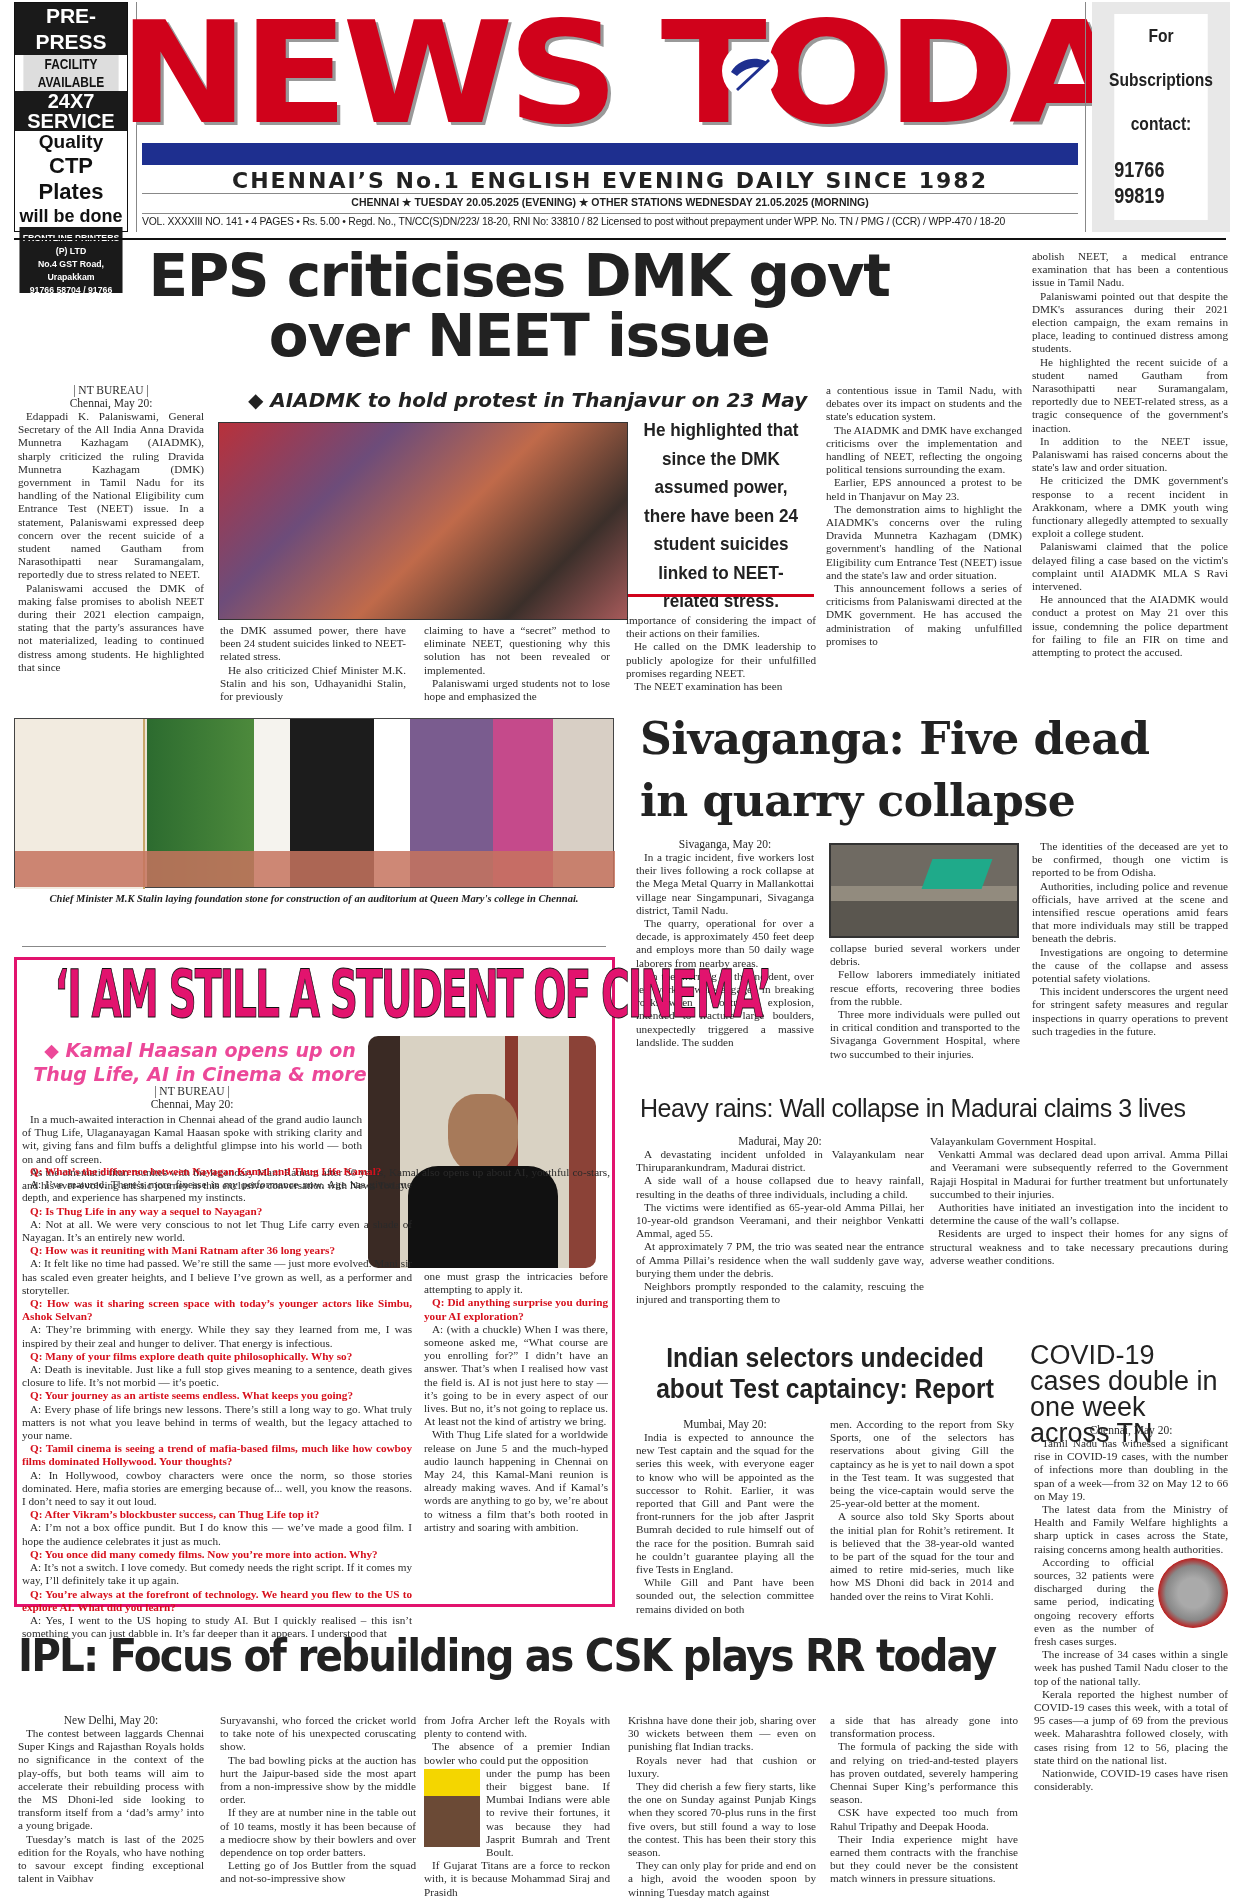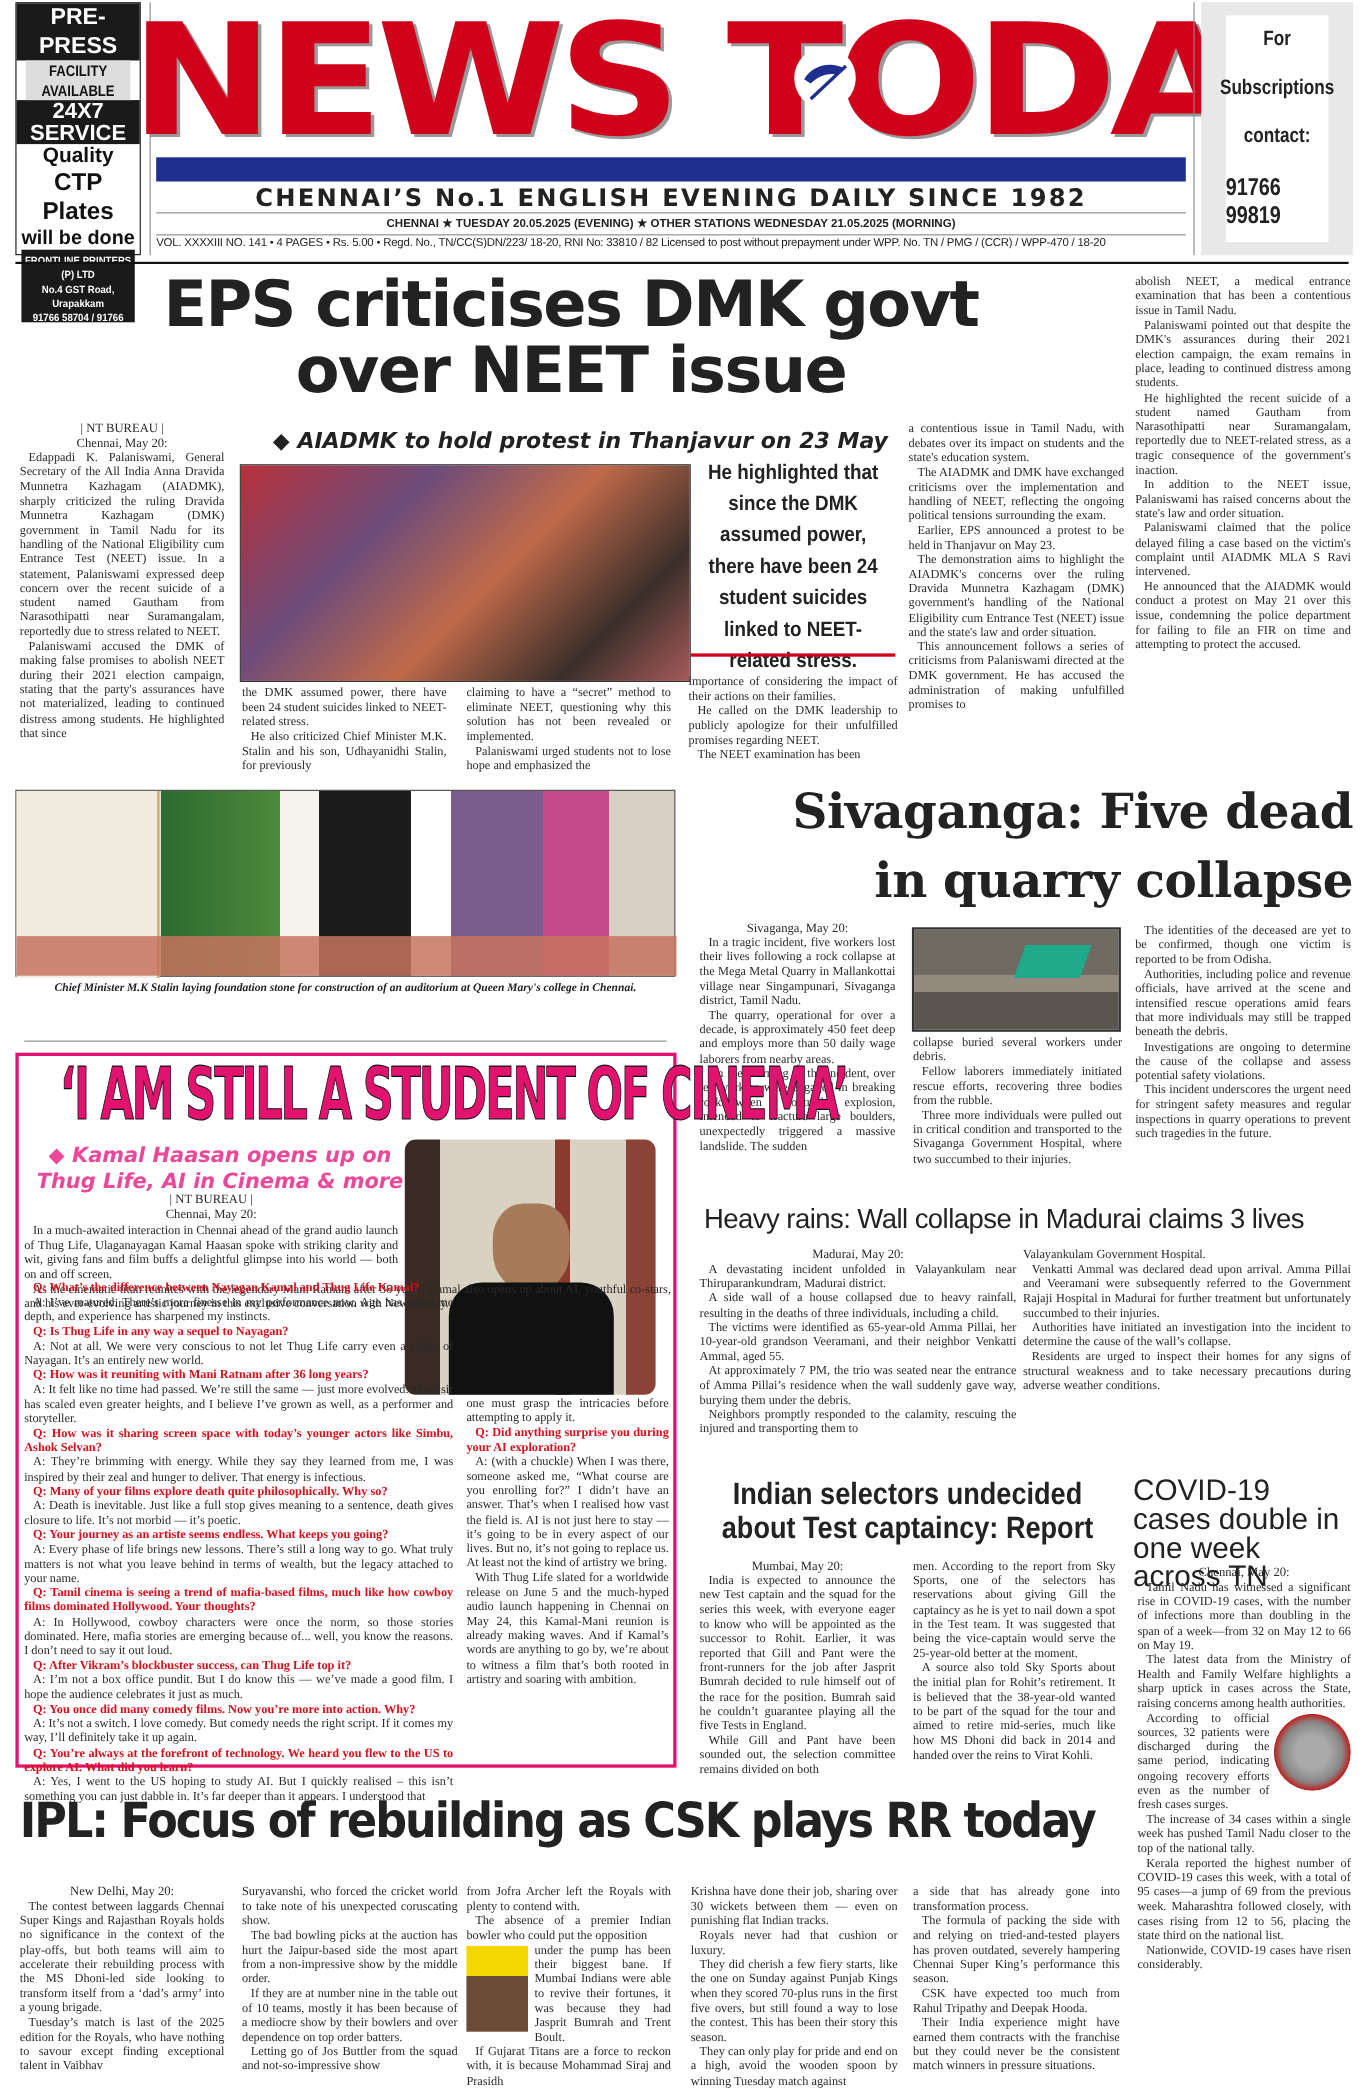--- a/index.html
+++ b/index.html
@@ -21,21 +21,21 @@
 .vline{left:136px;top:2px;width:1px;height:230px;background:#888}
 .vline2{left:1085px;top:2px;width:1px;height:230px;background:#888}
 .sub-ad{left:1092px;top:2px;width:138px;height:230px;background:#e8e8e8;padding:12px}
 .sub-ad-inner{background:#fff;height:206px;display:flex;flex-direction:column;justify-content:space-around;align-items:center;font-family:"Liberation Sans",sans-serif;font-weight:bold;font-size:19px;transform:scaleX(.82)}
 .rule{height:2px;background:#111}
 
 .h-eps{font-family:"DejaVu Sans",sans-serif;font-weight:bold;font-size:58px;line-height:60px;text-align:center;letter-spacing:-1.5px}
 .sub-eps{font-family:"DejaVu Sans",sans-serif;font-weight:bold;font-style:italic;font-size:20px}
 .pull{font-family:"Liberation Sans",sans-serif;font-weight:bold;font-size:19px;line-height:28.5px;text-align:center;transform:scaleX(.9)}
 .photo{background:linear-gradient(135deg,#b8313b,#6d4c7a 30%,#c06a4a 55%,#3b2f2a 80%,#a65a5a);border:1px solid #333}
-.h-siva{font-family:"DejaVu Serif",serif;font-weight:bold;font-size:44px;line-height:62px;text-align:right;letter-spacing:-0.5px}
+.h-siva{font-family:"DejaVu Serif",serif;font-weight:bold;font-size:44px;line-height:62px;text-align:left;letter-spacing:-0.5px}
 .cinema-box{left:14px;top:957px;width:601px;height:650px;border:3px solid #e2136e}
 .h-cinema{font-family:"DejaVu Sans Condensed","DejaVu Sans",sans-serif;font-weight:bold;color:#e2136e;font-size:66px;line-height:70px;text-align:center;letter-spacing:-3px;transform:scaleX(.66);transform-origin:center;white-space:nowrap;-webkit-text-stroke:1px #111}
 .sub-cinema{font-family:"DejaVu Sans",sans-serif;font-weight:bold;font-style:italic;color:#ec4899;font-size:19px;line-height:24px;text-align:center}
 .q{color:#d6101c;font-weight:bold}
 .h-sans{font-family:"Liberation Sans",sans-serif;font-size:25px;letter-spacing:-0.5px;white-space:nowrap}
 .h-sans-b{font-family:"Liberation Sans",sans-serif;font-weight:bold;font-size:28px;line-height:31px;text-align:center;transform:scaleX(.88)}
 .h-ipl{font-family:"DejaVu Sans",sans-serif;font-weight:bold;font-size:44px;letter-spacing:-2px;white-space:nowrap;transform:scaleX(.92);transform-origin:left}
 .virus{border-radius:50%;background:radial-gradient(circle,#aaa 30%,#888 55%,#b22 70%,transparent 72%)}
 .thumb{background:linear-gradient(#f4d600 0 35%,#6b4a36 35%)}
 </style>
@@ -115,20 +115,21 @@
   <p>The AIADMK and DMK have exchanged criticisms over the implementation and handling of NEET, reflecting the ongoing political tensions surrounding the exam.</p>
   <p>Earlier, EPS announced a protest to be held in Thanjavur on May 23.</p>
   <p>The demonstration aims to highlight the AIADMK's concerns over the ruling Dravida Munnetra Kazhagam (DMK) government's handling of the National Eligibility cum Entrance Test (NEET) issue and the state's law and order situation.</p>
   <p>This announcement follows a series of criticisms from Palaniswami directed at the DMK government. He has accused the administration of making unfulfilled promises to</p>
 </div>
 <div class="abs body-text" style="left:1032px;top:250px;width:196px">
   <p style="text-indent:0">abolish NEET, a medical entrance examination that has been a contentious issue in Tamil Nadu.</p>
   <p>Palaniswami pointed out that despite the DMK's assurances during their 2021 election campaign, the exam remains in place, leading to continued distress among students.</p>
   <p>He highlighted the recent suicide of a student named Gautham from Narasothipatti near Suramangalam, reportedly due to NEET-related stress, as a tragic consequence of the government's inaction.</p>
   <p>In addition to the NEET issue, Palaniswami has raised concerns about the state's law and order situation.</p>
+  <p>He criticized the DMK government's response to a recent incident in Arakkonam, where a DMK youth wing functionary allegedly attempted to sexually exploit a college student.</p>
   <p>Palaniswami claimed that the police delayed filing a case based on the victim's complaint until AIADMK MLA S Ravi intervened.</p>
   <p>He announced that the AIADMK would conduct a protest on May 21 over this issue, condemning the police department for failing to file an FIR on time and attempting to protect the accused.</p>
 </div>
 
 <div class="abs" style="left:14px;top:718px;width:600px;height:170px;background:linear-gradient(90deg,#ece4d6 0 22%,#2c6b2f 22%,#4d8a3c 40%,#f5f3ee 40% 46%,#1c1c1c 46% 60%,#fff 60% 66%,#7a5c8f 66% 80%,#c54a8b 80% 90%,#d8cfc5 90%);border:1px solid #444">
   <div style="position:absolute;left:0;top:0;width:130px;height:170px;background:#f2ebe0;border-right:2px solid #c9a86b"></div>
   <div style="position:absolute;left:0;bottom:0;width:600px;height:36px;background:#c6735e;opacity:.85"></div>
 </div>
 <div class="abs" style="left:14px;top:893px;width:600px;text-align:center;font-family:'Liberation Serif',serif;font-style:italic;font-weight:bold;font-size:10.5px">Chief Minister M.K Stalin laying foundation stone for construction of an auditorium at Queen Mary's college in Chennai.</div>
 <div class="abs" style="left:22px;top:946px;width:584px;height:1px;background:#888"></div>

